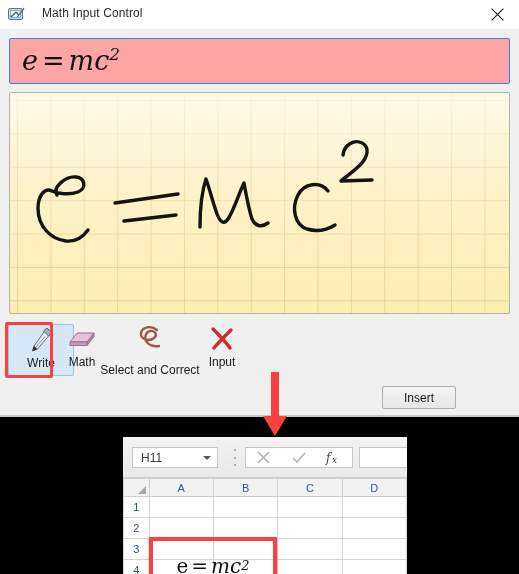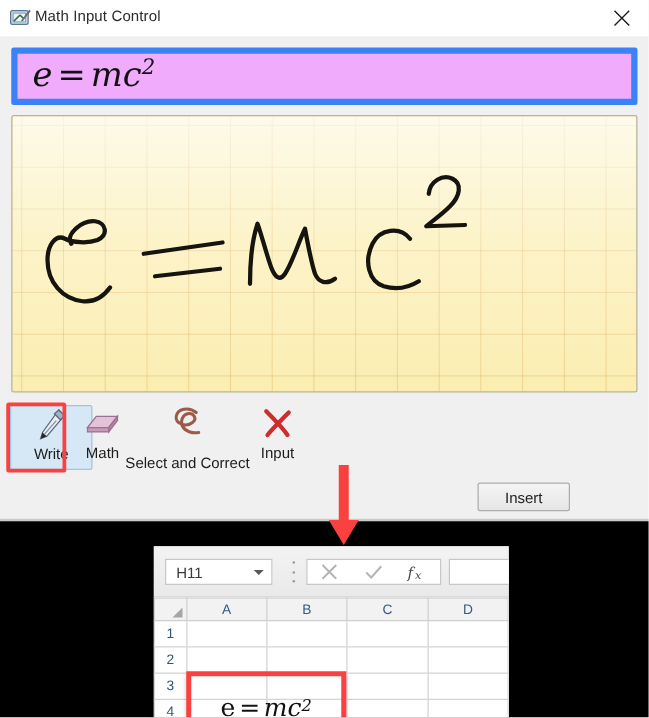--- a/index.html
+++ b/index.html
@@ -33,21 +33,21 @@
     height: 29px;
     background: #ffffff;
   }
   #title-icon {
     position: absolute;
     left: 8px; top: 6px;
     width: 17px; height: 16px;
   }
   #title-text {
     position: absolute;
-    left: 28px; top: 6px;
+    left: 42px; top: 6px;
     font-size: 12px;
     color: #2b2b2b;
     letter-spacing: .1px;
     white-space: nowrap;
   }
   #close-button {
     position: absolute;
     right: 0; top: 0;
     width: 44px; height: 29px;
     display: flex;
@@ -55,22 +55,22 @@
     justify-content: center;
     cursor: default;
   }
   #close-button svg { display: block; }
 
   
   #preview-box {
     position: absolute;
     left: 9px; top: 38px;
     width: 501px; height: 46px;
-    background: #f0abfc;
-    border: 5px solid #3b82f6;
+    background: #fca5a5;
+    border: 1px solid #3b82f6;
     border-radius: 2px;
     box-sizing: border-box;
     overflow: hidden;
   }
   #preview-formula {
     position: absolute;
     left: 12px; top: 50%;
     transform: translateY(-52%);
     font-family: "DejaVu Serif", "Liberation Serif", serif;
     font-style: italic;

